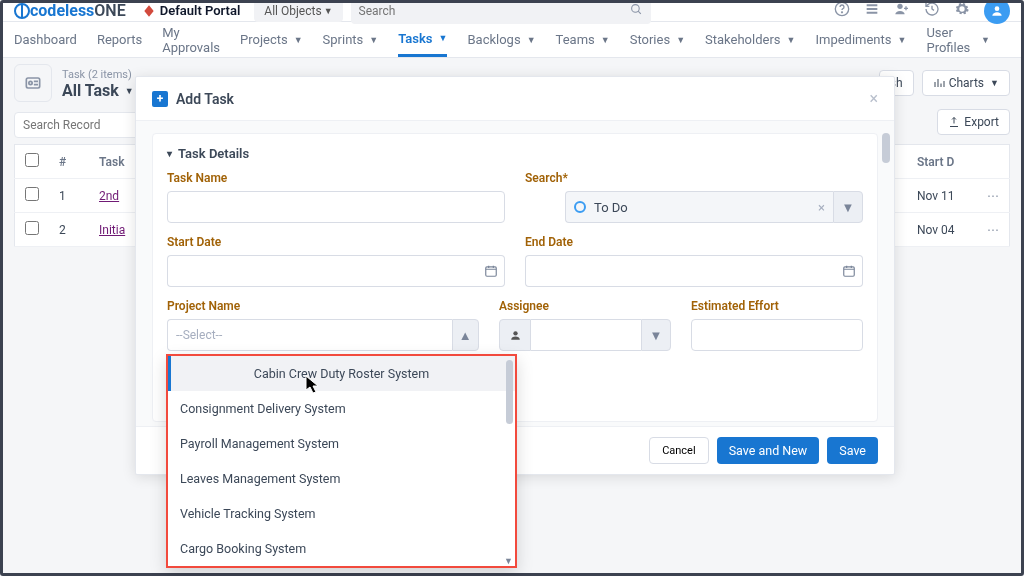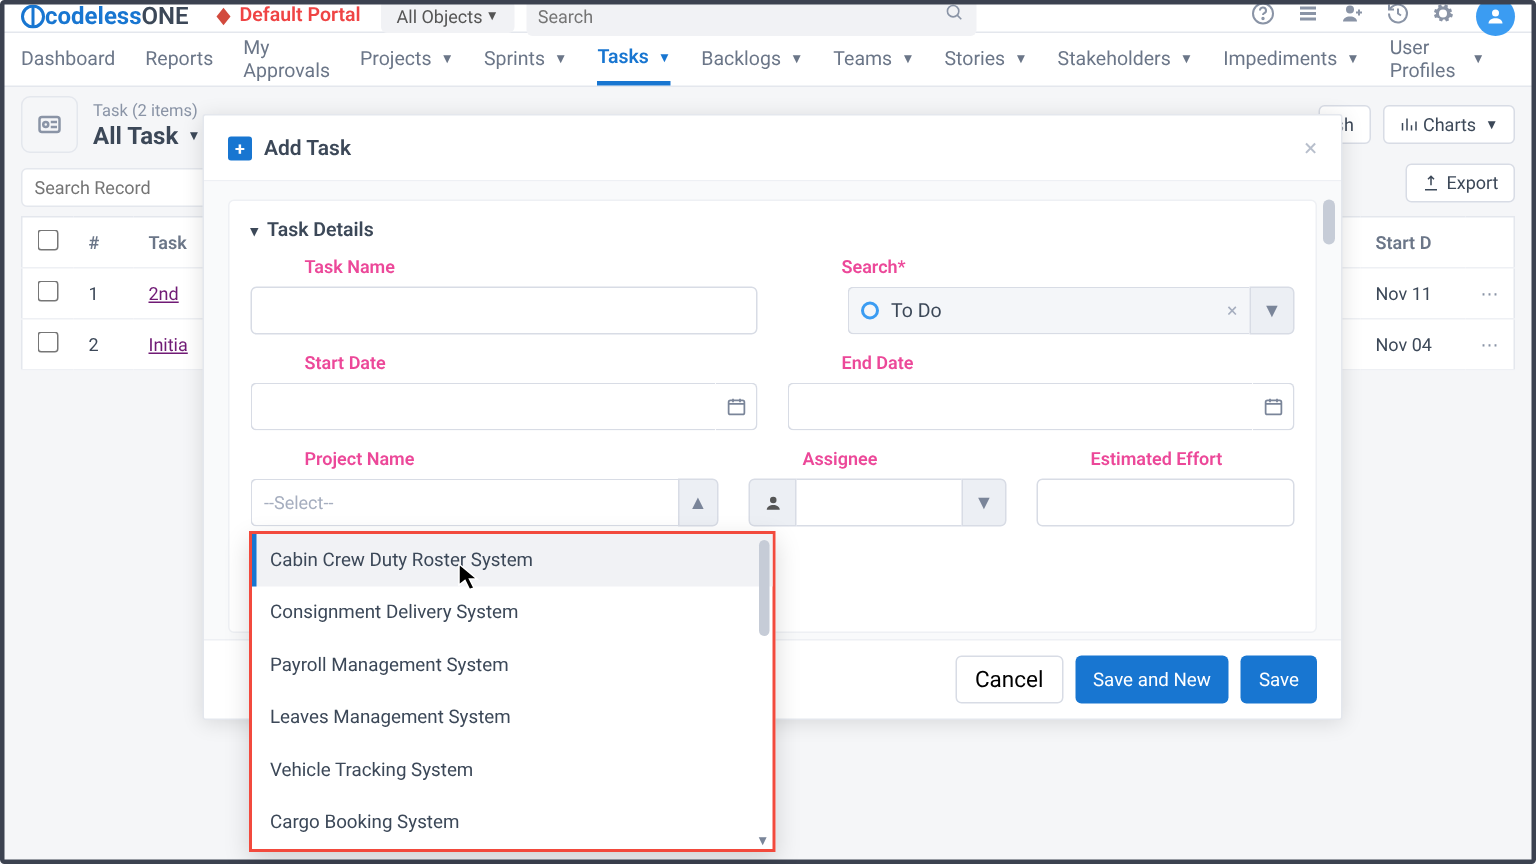--- a/index.html
+++ b/index.html
@@ -2,21 +2,21 @@
 <html><head>
 <meta charset="utf-8">
 <style>
 * { box-sizing: border-box; margin: 0; padding: 0; font-family: -apple-system, BlinkMacSystemFont, "Segoe UI", Roboto, Arial, sans-serif; }
 body { background: #f5f6f8; font-size: 13px; color: #3c4858; overflow: hidden; width: 1024px; height: 576px; position: relative; }
 
 
 .topbar { display: flex; align-items: center; background: #fff; height: 22px; padding: 0 14px; border-bottom: 1px solid #e4e7ed; }
 .logo { font-weight: 700; font-size: 16px; color: #1876d1; display: flex; align-items: center; }
 .logo .one { color: #3c4858; font-weight: 600; }
-.portal-name { display:flex; align-items:center; margin-left:16px; font-weight:600; color:#ef4444; }
+.portal-name { display:flex; align-items:center; margin-left:16px; font-weight:600; color:#0f172a; }
 .portal-name svg { margin-right:4px; }
 .obj-dd { margin-left:14px; padding:4px 10px; border-radius:4px; background:#f1f2f5; font-size:12px; color:#555; display:flex; align-items:center; }
 .search-box { margin-left:8px; flex:1; max-width:300px; background:#f1f2f5; border-radius:4px; display:flex; align-items:center; padding:4px 8px; height:26px; }
 .search-box input { border:none; background:transparent; outline:none; font-size:12px; flex:1; }
 .search-box .sicon { color:#8a94a6; }
 .topbar-right { margin-left:auto; display:flex; align-items:center; gap:14px; color:#8a94a6; }
 .avatar-circle { width:26px; height:26px; border-radius:50%; background:#3b9cf2; color:#fff; display:flex; align-items:center; justify-content:center; }
 
 
 .navtabs { background:#fff; display:flex; align-items:center; padding:0 14px; border-bottom:1px solid #e4e7ed; height:36px; }
@@ -48,21 +48,21 @@
 .modal { position:absolute; left:135px; top:76px; width:760px; background:#fff; border:1px solid #e4e7ed; border-radius:2px; box-shadow:0 2px 14px rgba(0,0,0,.12); }
 .modal-head { display:flex; align-items:center; padding:12px 16px; border-bottom:1px solid #eef0f4; }
 .modal-head .addicon { width:16px; height:16px; background:#1876d1; color:#fff; border-radius:2px; font-size:12px; display:flex; align-items:center; justify-content:center; margin-right:8px; font-weight:700; }
 .modal-head .mtitle { font-size:14px; font-weight:600; }
 .modal-head .close { margin-left:auto; color:#b8bfcc; font-size:16px; cursor:pointer; }
 .modal-body { padding: 12px 16px 4px; background:#f9fafb; position:relative; }
 .panel { background:#fff; border:1px solid #eef0f4; border-radius:4px; padding:12px 14px; }
 .sec-title { font-size:13px; font-weight:600; display:flex; align-items:center; gap:6px; margin-bottom:10px; }
 .frow { display:flex; gap:20px; }
 .fcol { flex:1; }
-.flabel { font-size:12px; font-weight:600; color:#ec4899; margin-bottom:6px; display:block;margin-left:36px; }
+.flabel { font-size:12px; font-weight:600; color:#a16207; margin-bottom:6px; display:block; }
 .finput { width:100%; height:32px; border:1px solid #d8dce5; border-radius:4px; background:#fff; display:flex; align-items:center; padding:0 8px; font-size:12px; color:#555; }
 .finput.select { justify-content:space-between; }
 .finput .ph { color:#a6aebf; }
 .status-wrap { display:flex; }
 .status-main { flex:1; display:flex; align-items:center; gap:8px; border:1px solid #d8dce5; border-right:none; border-radius:4px 0 0 4px; height:32px; padding:0 8px; background:#f4f6f9;margin-left:40px; }
 .status-main .ring { width:12px; height:12px; border:2px solid #3b9cf2; border-radius:50%; }
 .status-main .clear { margin-left:auto; color:#a6aebf; }
 .status-dd { width:30px; border:1px solid #d8dce5; border-radius:0 4px 4px 0; background:#eceff4; display:flex; align-items:center; justify-content:center; color:#7a8599; }
 .cal-suffix { width:30px; height:32px; border:1px solid #d8dce5; border-left:none; border-radius:0 4px 4px 0; background:#fff; display:flex; align-items:center; justify-content:center; color:#7a8599; }
 .input-withsuffix { display:flex; }
@@ -72,28 +72,28 @@
 .assign-main { flex:1; border:1px solid #d8dce5; border-left:none; border-right:none; height:32px; }
 .assign-dd { width:30px; border:1px solid #d8dce5; border-radius:0 4px 4px 0; background:#eceff4; display:flex; align-items:center; justify-content:center; color:#7a8599; }
 
 .proj-select { position:relative; }
 .proj-main { display:flex; }
 .proj-main .finput{ border-radius:4px 0 0 4px; border-right:none; }
 .proj-caret { width:30px; height:32px; border:1px solid #d8dce5; border-radius:0 4px 4px 0; background:#eceff4; display:flex; align-items:center; justify-content:center; color:#7a8599; }
 
 .dropdown { position:absolute; left:-1px; top:35px; width:351px; border:2px solid #f24a3d; background:#fff; box-shadow:0 6px 16px rgba(0,0,0,.15); z-index:30; }
 .dropdown .opt { padding:10px 12px; font-size:12.5px; color:#3c4858; cursor:pointer; }
-.dropdown .opt.hover { background:#f1f2f5; border-left:3px solid #1876d1; padding-left:9px; }
+.dropdown .opt.hover { background:#f1f2f5; border-left:3px solid #1876d1; padding-left:9px;text-align:center; }
 .dropdown .sbar{ position:absolute; right:2px; top:4px; width:7px; height:64px; background:#c6ccd7; border-radius:4px; }
 .dropdown .dar { position:absolute; right:2px; bottom:0; font-size:9px; color:#7a8599; }
 
 .modal-scroll { position:absolute; right:4px; top:12px; width:8px; height:30px; background:#c6ccd7; border-radius:4px; }
 
 .modal-foot { display:flex; justify-content:flex-end; gap:8px; padding:10px 16px; border-top:1px solid #eef0f4; }
-.btn-flat { border:1px solid #d8dce5; background:#fff; border-radius:4px; padding:6px 12px; font-size:15px; }
+.btn-flat { border:1px solid #d8dce5; background:#fff; border-radius:4px; padding:6px 12px; font-size:11px; }
 .btn-primary { border:none; background:#1876d1; color:#fff; border-radius:4px; padding:6px 12px; font-size:12.5px; }
 
 .cursor-arrow { position:absolute; left:305px; top:375px; z-index:40; }
 .frame { position:absolute; inset:0; border:3px solid #3c4250; pointer-events:none; border-radius:3px; }
 
 .frow + .frow { margin-top:12px; }
 .frow3 { display:flex; gap:20px; }
 .frow3 > div:first-child { flex:1; }
 .frow3 .half { flex:0 0 172px; }
 </style>

